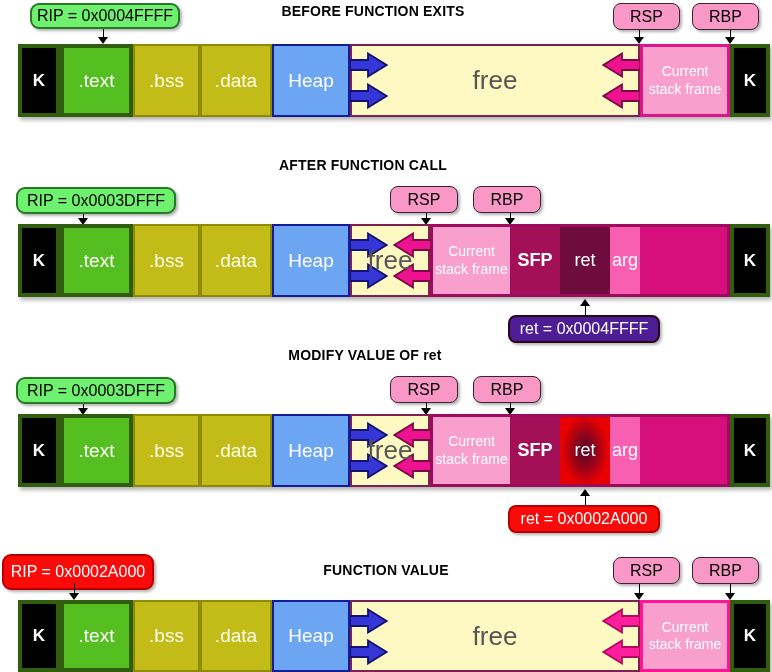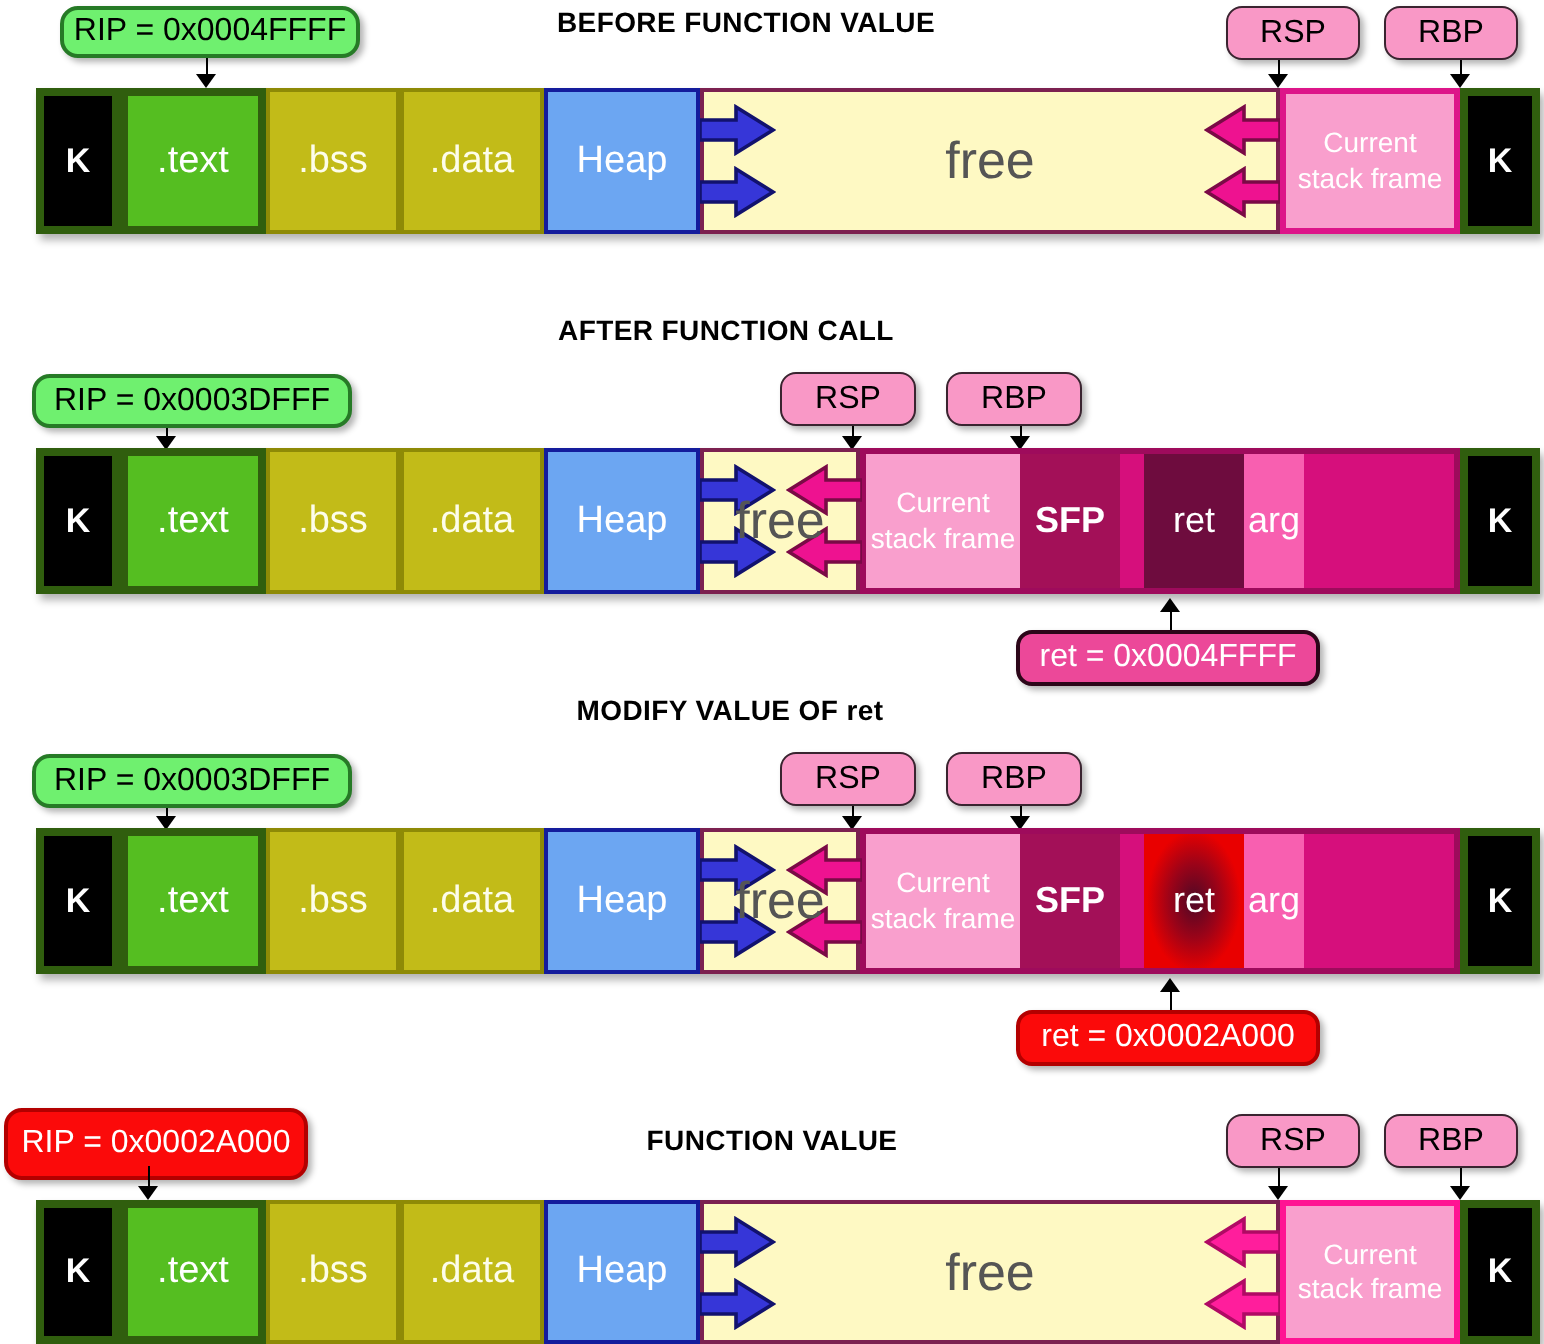--- a/index.html
+++ b/index.html
@@ -12,21 +12,21 @@
     text-align:center; letter-spacing:0.2px; white-space:nowrap;
   }
   .pill {
     position:absolute; display:flex; align-items:center; justify-content:center;
     font-size:16px; border-radius:9px; box-sizing:border-box;
     box-shadow:2px 2px 3px rgba(0,0,0,0.3); white-space:nowrap;
   }
   .pill.greenp { background:#6FF06F; border:2px solid #267A26; color:#000; }
   .pill.redp   { background:#FB0A0A; border:2px solid #B30000; color:#fff; }
   .pill.pinkp  { background:#F998C6; border:1.5px solid #3A2430; color:#000; border-radius:8px; }
-  .pill.plump  { background:#ec4899; border:2px solid #2C0619; color:#fff; border-radius:8px; }
+  .pill.plump  { background:#4c1d95; border:2px solid #2C0619; color:#fff; border-radius:8px; }
 
   .varrow { position:absolute; width:11px; }
   .varrow .shaft { position:absolute; left:4.75px; width:1.5px; background:#000; top:0; bottom:0; }
   .varrow.down .shaft { bottom:5px; }
   .varrow.up .shaft { top:5px; }
   .varrow .head { position:absolute; left:0; width:0; height:0;
     border-left:5.5px solid transparent; border-right:5.5px solid transparent; }
   .varrow.down .head { bottom:0; border-top:7px solid #000; }
   .varrow.up .head { top:0; border-bottom:7px solid #000; }
 
@@ -39,33 +39,33 @@
   .seg.freeseg  { background:#fef9c3; border:2px solid #7C2150; }
   .freelabel    { color:#555; font-size:26px; position:relative; z-index:3; }
   .seg.frameseg { background:#F99FCD; border:3px solid #DD1589; color:#fff; font-size:14px;
                   text-align:center; line-height:1.25; padding:0 3px; }
   .row4 .seg.frameseg { border-color:#FF1493; }
   .seg.stackwrap{ background:#D60F7C; border:3px solid #9E0B5C; padding:0; }
   .stackwrap-inner { display:flex; width:100%; height:100%; }
   .cell { display:flex; align-items:center; justify-content:center; color:#fff; box-sizing:border-box; }
   .cell.framecell { background:#F99FCD; font-size:14px; text-align:center; line-height:1.25; }
   .cell.sfpcell { background:#A31058; font-weight:bold; font-size:18px; }
-  .cell.retcell { background:#6E0C3E; font-size:18px;margin-left:12px; }
+  .cell.retcell { background:#6E0C3E; font-size:18px; }
   .cell.retcell.hot { background:radial-gradient(ellipse 55% 62% at 50% 50%, #4E0826 0%, #9C0318 45%, #E90000 85%); }
   .cell.argcell { background:#F85FB0; font-size:18px; }
   .cell.restcell { background:#D60F7C; flex:1; }
   .blockarrow { position:absolute; z-index:2; }
 </style>
 </head>
 <body>
 
 <div id="stage">
 
   <div class="row1">
-    <div class="title" style="left:240px;top:3px;width:266px">BEFORE FUNCTION VALUE</div>
+    <div class="title" style="left:240px;top:3px;width:266px">BEFORE FUNCTION EXITS</div>
 
     <div class="pill greenp" style="left:30px;top:3px;width:150px;height:26px">RIP = 0x0004FFFF</div>
     <div class="varrow down" style="left:98px;top:29px;height:15px">
         <span class="shaft"></span>
         <span class="head"></span>
       </div>
 
     <div class="pill pinkp" style="left:613px;top:3px;width:67px;height:27px">RSP</div>
     <div class="pill pinkp" style="left:692px;top:3px;width:67px;height:27px">RBP</div>
     <div class="varrow down" style="left:634px;top:30px;height:14px">

